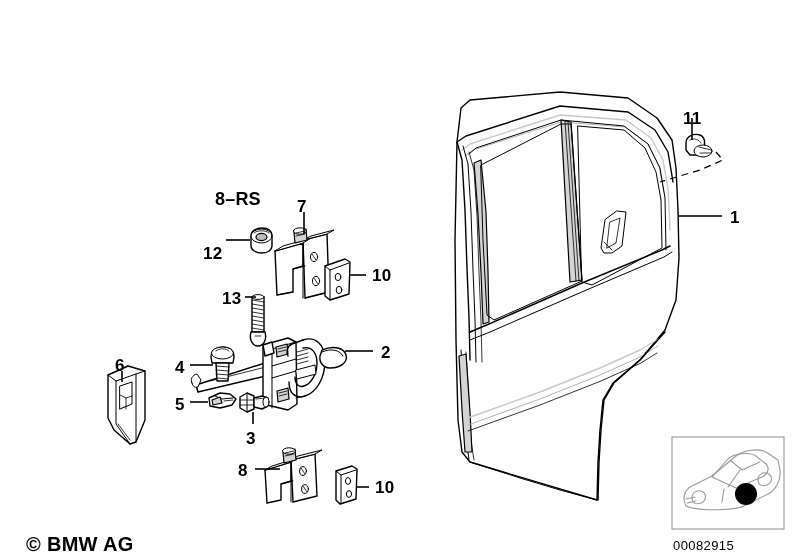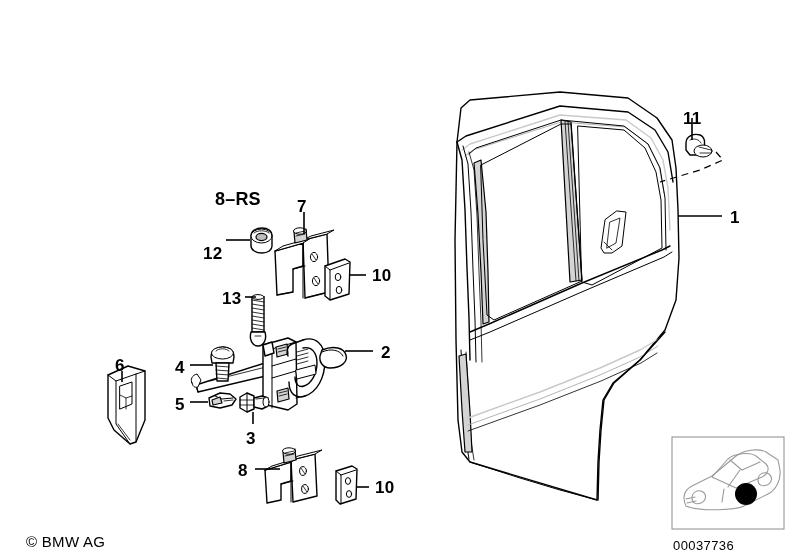--- a/index.html
+++ b/index.html
@@ -35,22 +35,22 @@
     color: #000000;
     white-space: nowrap;
     line-height: 1;
     letter-spacing: 0.2px;
   }
   .copyright {
     position: absolute;
     left: 26px;
     top: 533px;
     font-family: "Liberation Sans", sans-serif;
-    font-weight: normal;
-    font-size: 15px;
+    font-weight: bold;
+    font-size: 20px;
     color: #000000;
     white-space: nowrap;
     letter-spacing: 0.3px;
   }
   .drawing-number {
     position: absolute;
     left: 673px;
     top: 538px;
     font-family: "Liberation Sans", sans-serif;
     font-size: 13px;
@@ -393,15 +393,15 @@
   <div class="callout-label" style="left:375px; top:479px;">10</div>
 
   <div class="callout-label" style="left:683px; top:110px;">11</div>
 
   <div class="callout-label" style="left:203px; top:233px;margin-top:12px;">12</div>
 
   <div class="callout-label" style="left:222px; top:290px;text-align:center;">13</div>
 
   <div class="copyright">© BMW AG</div>
 
-  <div class="drawing-number">00037736</div>
+  <div class="drawing-number">00082915</div>
 
 </div>
 
 </body></html>

